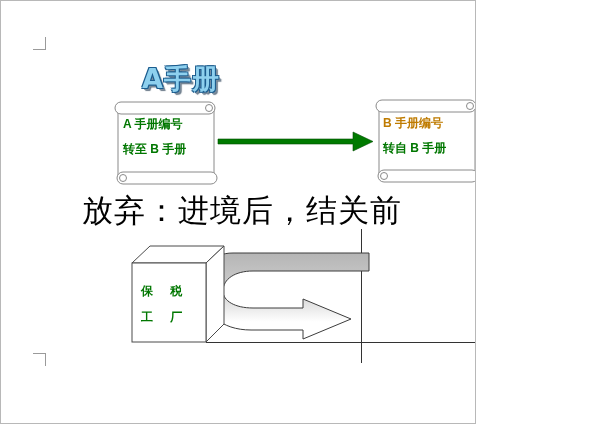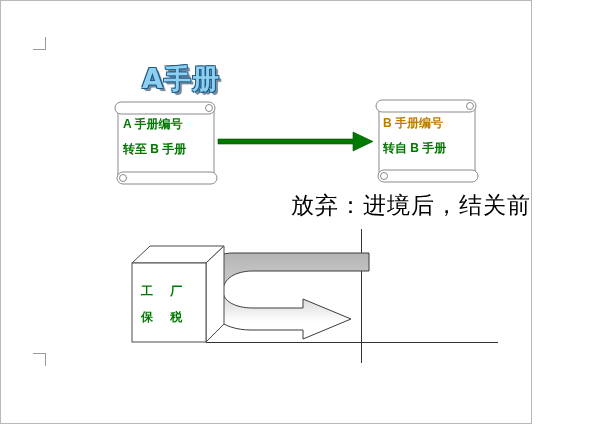--- a/index.html
+++ b/index.html
@@ -3,21 +3,21 @@
 <meta charset="utf-8">
 <style>
   html, body {
     margin: 0;
     padding: 0;
     background: #ffffff;
     font-family: "Liberation Sans", "DejaVu Sans", sans-serif;
   }
   .page {
     position: relative;
-    width: 532px;
+    width: 476px;
     height: 424px;
     box-sizing: border-box;
     border: 1px solid #b8b8b8;
     background: #ffffff;
     overflow: hidden;
   }
   
   .crop {
     position: absolute;
     width: 12px;
@@ -58,22 +58,22 @@
     line-height: 25px;
     white-space: nowrap;
   }
   .scroll-text-a { left: 122px; top: 111px; }
   .scroll-text-b { left: 382px; top: 110px; }
   .green  { color: var(--green_text, #007700); }
   .orange { color: var(--orange_text, #bf7b00); }
 
   .heading {
     left: 0; right: 0; top: 189px;
-    text-align: right;
-    font-size: 23px;
+    text-align: center;
+    font-size: 31px;
     letter-spacing: 1px;
     color: #000000;
     font-family: "Liberation Serif", "DejaVu Serif", serif;
     padding-left: 8px;
   }
 
   .box-text {
     left: 140px; top: 277px;
     font-size: 12px;
     font-weight: bold;
@@ -133,17 +133,17 @@
   </div>
 
   <div class="txt scroll-text scroll-text-a">
     <div class="green">A 手册编号</div>
     <div class="green">转至 B 手册</div>
   </div>
 
   <div class="txt heading">放弃：进境后，结关前</div>
 
   <div class="txt box-text">
+    <div class="green">保 税</div>
     <div class="green">工 厂</div>
-    <div class="green">保 税</div>
   </div>
 
 </div>
 
 </body></html>

